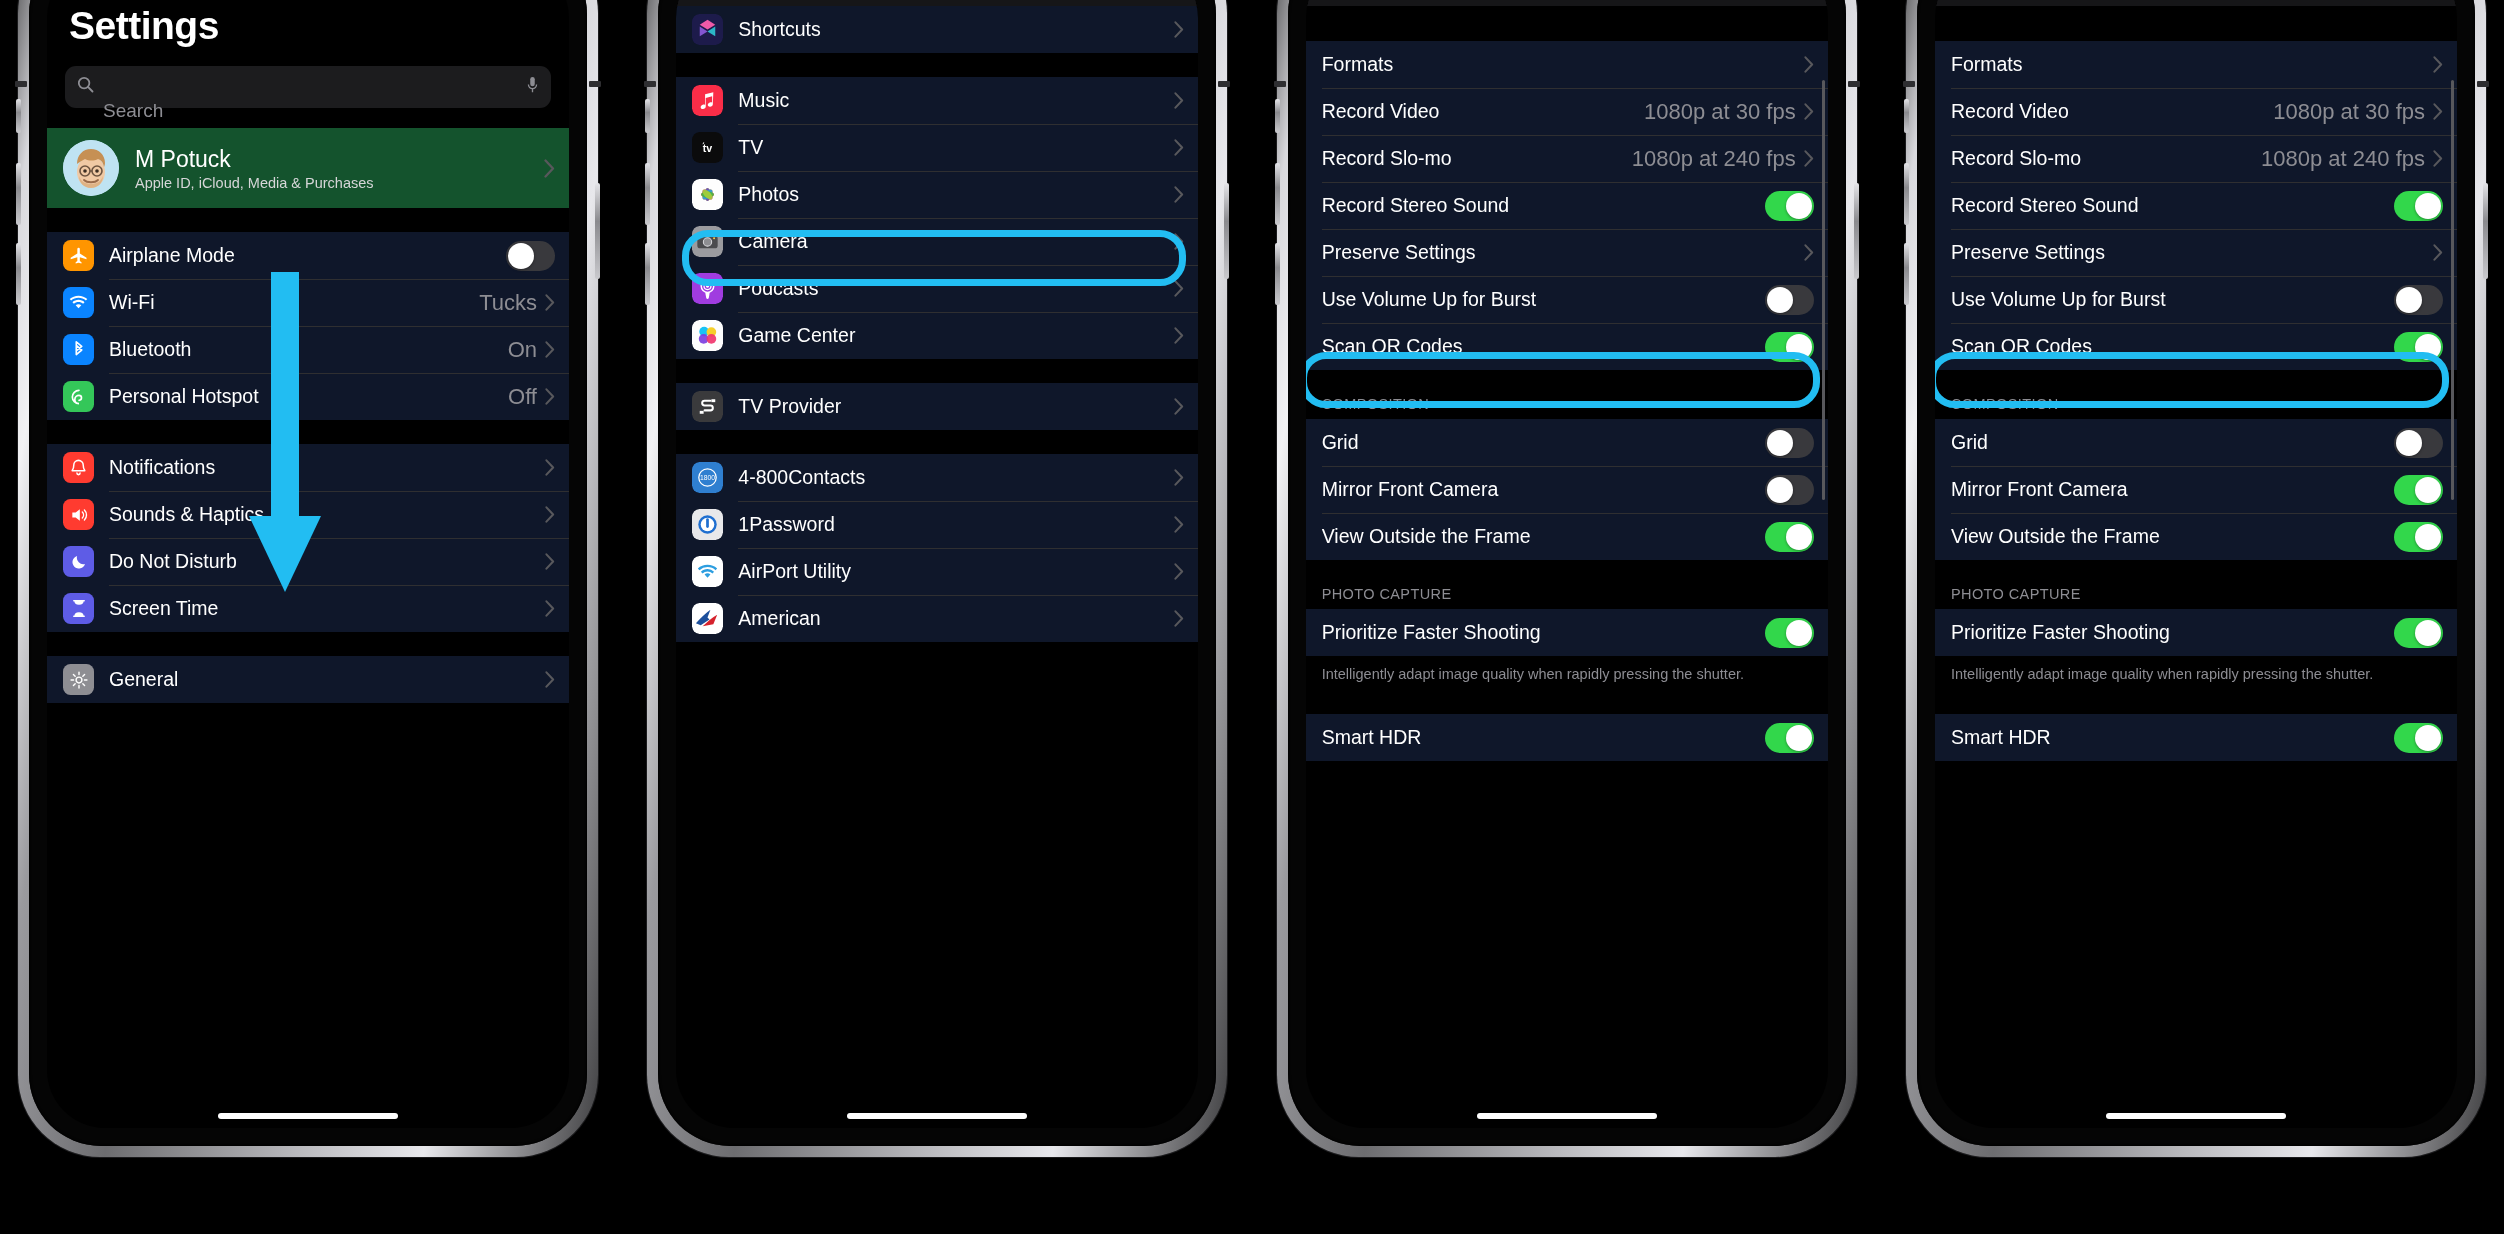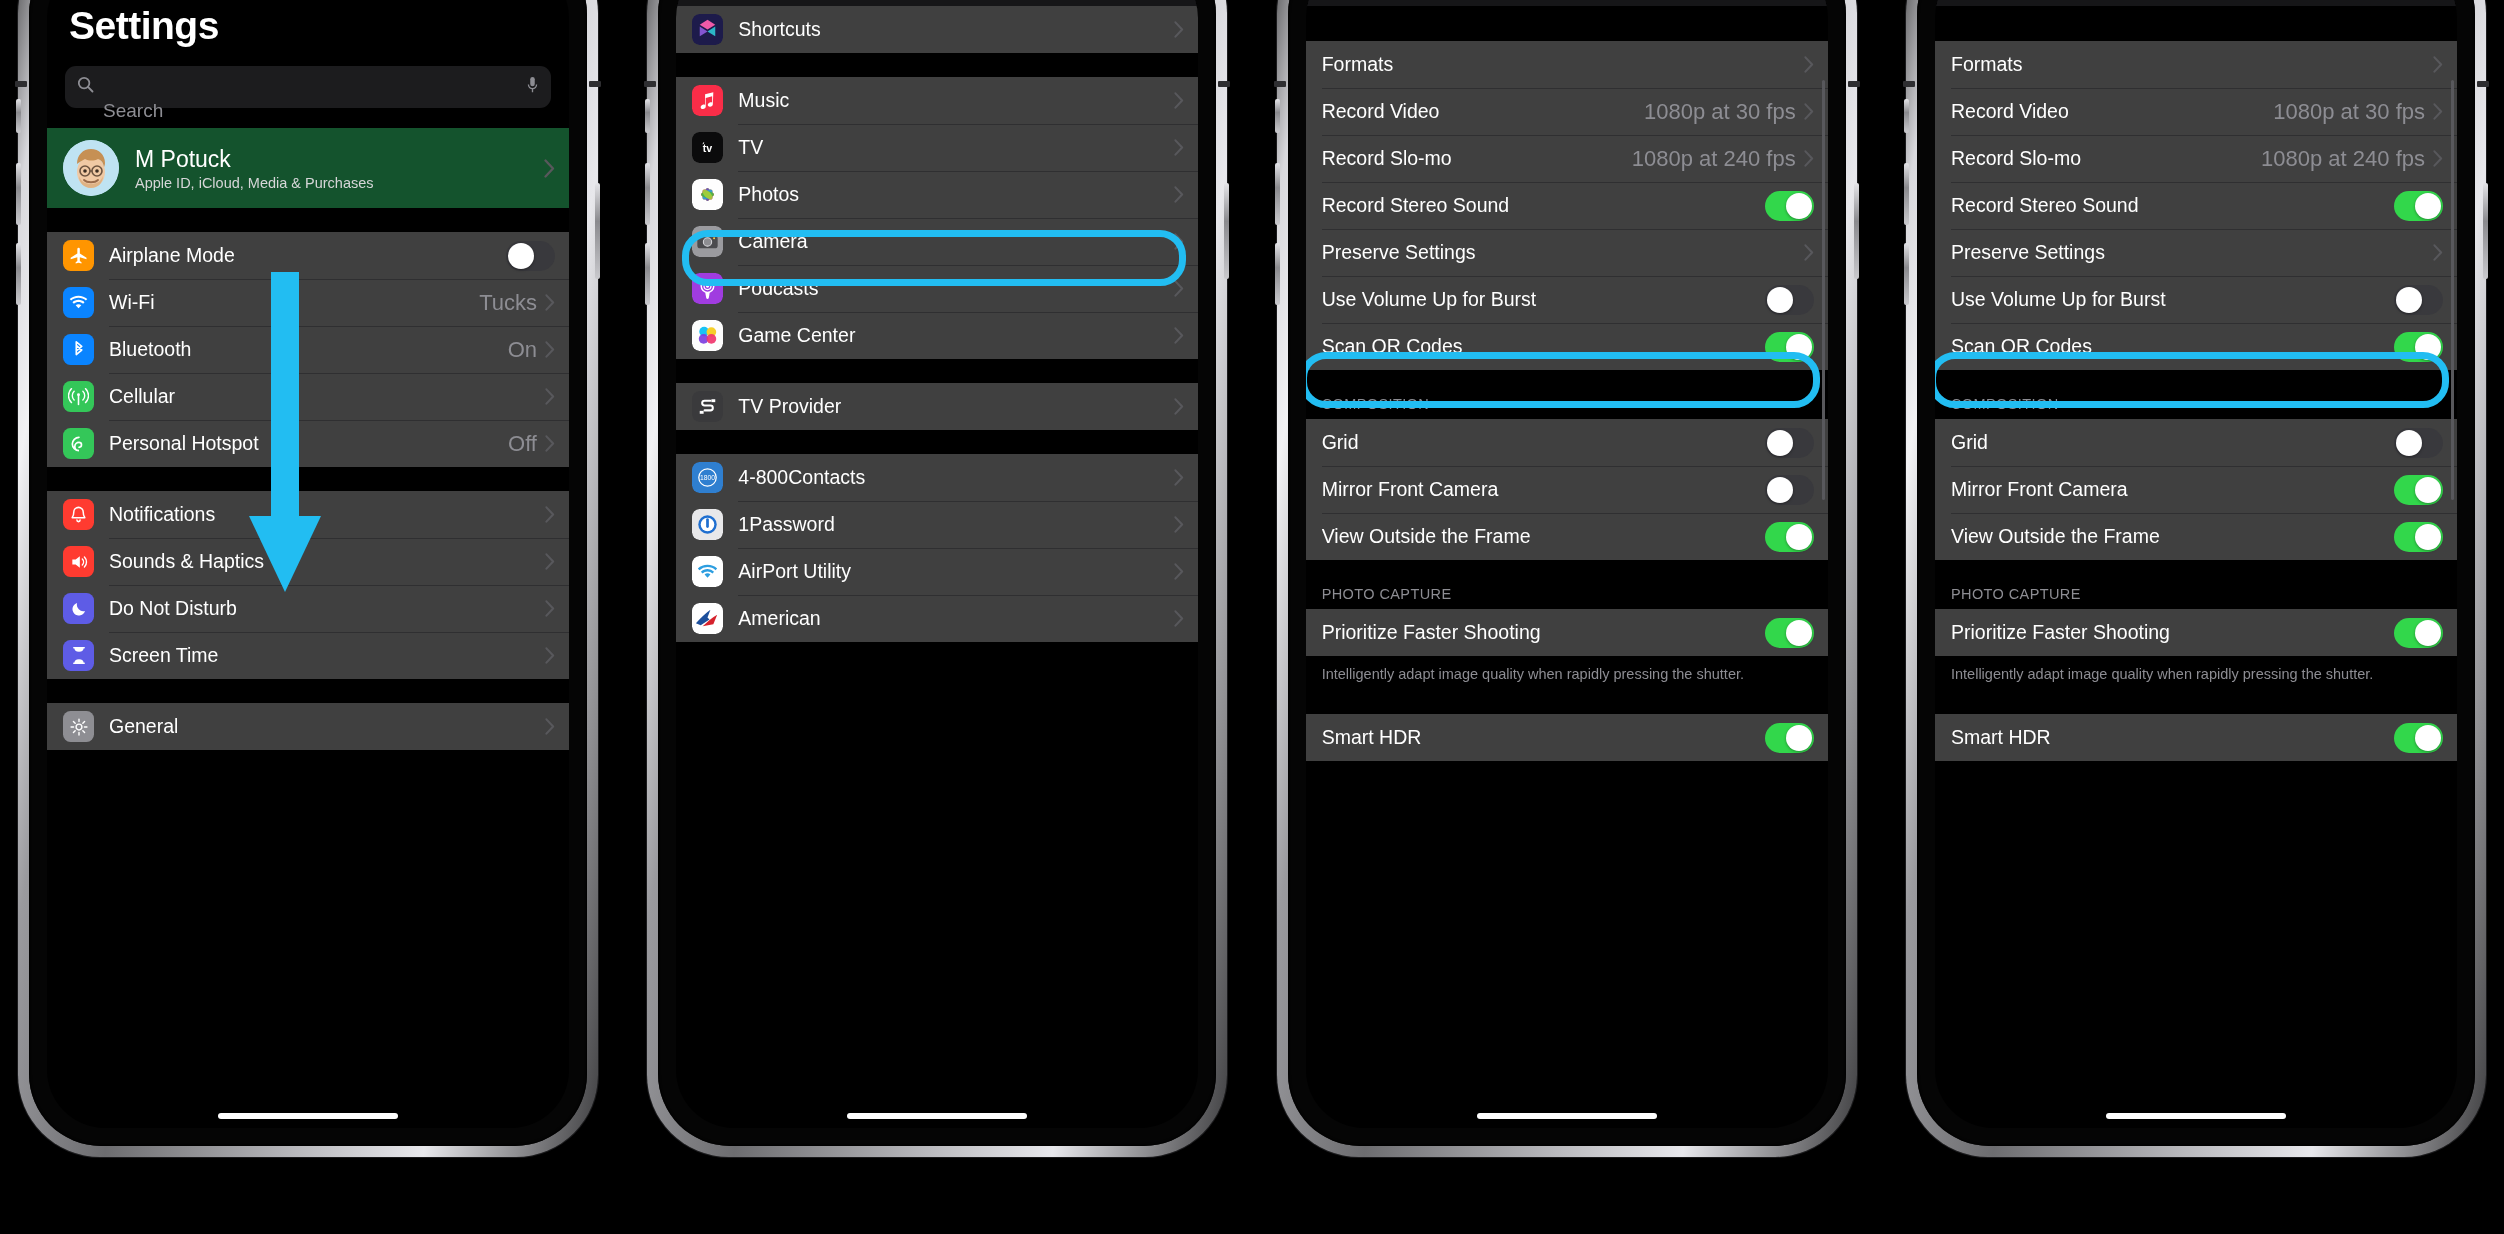--- a/index.html
+++ b/index.html
@@ -72,21 +72,21 @@
   .content{position:absolute;top:0;left:0;right:0;bottom:0;overflow:hidden;}
 
   .big-title{color:#fff;font-size:39px;font-weight:700;padding:44px 22px 0 22px;letter-spacing:-.5px;}
 
   .searchbar{
     margin:18px 18px 0 18px;height:42px;border-radius:11px;background:#1c1c1e;
     display:flex;align-items:center;padding:0 12px;gap:9px;color:#8d8d93;font-size:19px;
   }
   .searchbar .grow{flex:1;margin-top:48px;}
 
-  .grp{background:#404040;margin-top:24px;}
+  .grp{background:#0f172a;margin-top:24px;}
   .row{
     display:flex;align-items:center;min-height:47px;padding:0 14px 0 16px;
     color:#fff;font-size:19.5px;position:relative;
   }
   .row + .row::before{content:"";position:absolute;left:62px;right:0;top:0;height:1px;background:#2f2f31;}
   .row.noicon + .row.noicon::before{left:16px;}
   .ico{
     width:31px;height:31px;border-radius:7.5px;margin-right:15px;flex:0 0 31px;
     display:flex;align-items:center;justify-content:center;overflow:hidden;
   }
@@ -260,35 +260,20 @@
               </span>
               <span class="lbl">Bluetooth</span>
               <span class="val">On</span>
               <span class="chev">
                   <svg width="10" height="17" viewBox="0 0 11 19">
                     <polyline points="1.5,1.5 9,9.5 1.5,17.5" stroke="#58585c" stroke-width="2.3" fill="none" stroke-linecap="round" stroke-linejoin="round"></polyline>
                   </svg>
                 </span>
             </div>
 
-            <div class="row">
-              <span class="ico" style="background:#34c759;">
-                <svg width="21" height="21" viewBox="0 0 24 24">
-                    <path d="M7 6a7 7 0 0 0 0 10M17 6a7 7 0 0 1 0 10M4 3a11 11 0 0 0 0 16M20 3a11 11 0 0 1 0 16" stroke="#fff" stroke-width="1.6" fill="none" stroke-linecap="round"></path>
-                    <circle cx="12" cy="10" r="1.7" fill="#fff"></circle>
-                    <path d="M12 11.5V21" stroke="#fff" stroke-width="1.8" stroke-linecap="round"></path>
-                  </svg>
-              </span>
-              <span class="lbl">Cellular</span>
-              <span class="chev">
-                  <svg width="10" height="17" viewBox="0 0 11 19">
-                    <polyline points="1.5,1.5 9,9.5 1.5,17.5" stroke="#58585c" stroke-width="2.3" fill="none" stroke-linecap="round" stroke-linejoin="round"></polyline>
-                  </svg>
-                </span>
-            </div>
 
             <div class="row">
               <span class="ico" style="background:#34c759;">
                 <svg width="20" height="20" viewBox="0 0 24 24">
                     <path d="M12 4a8 8 0 1 0 0 16 5 5 0 0 1 0-10 3 3 0 1 1 0 6" stroke="#fff" stroke-width="2" fill="none" stroke-linecap="round"></path>
                   </svg>
               </span>
               <span class="lbl">Personal Hotspot</span>
               <span class="val">Off</span>
               <span class="chev">

